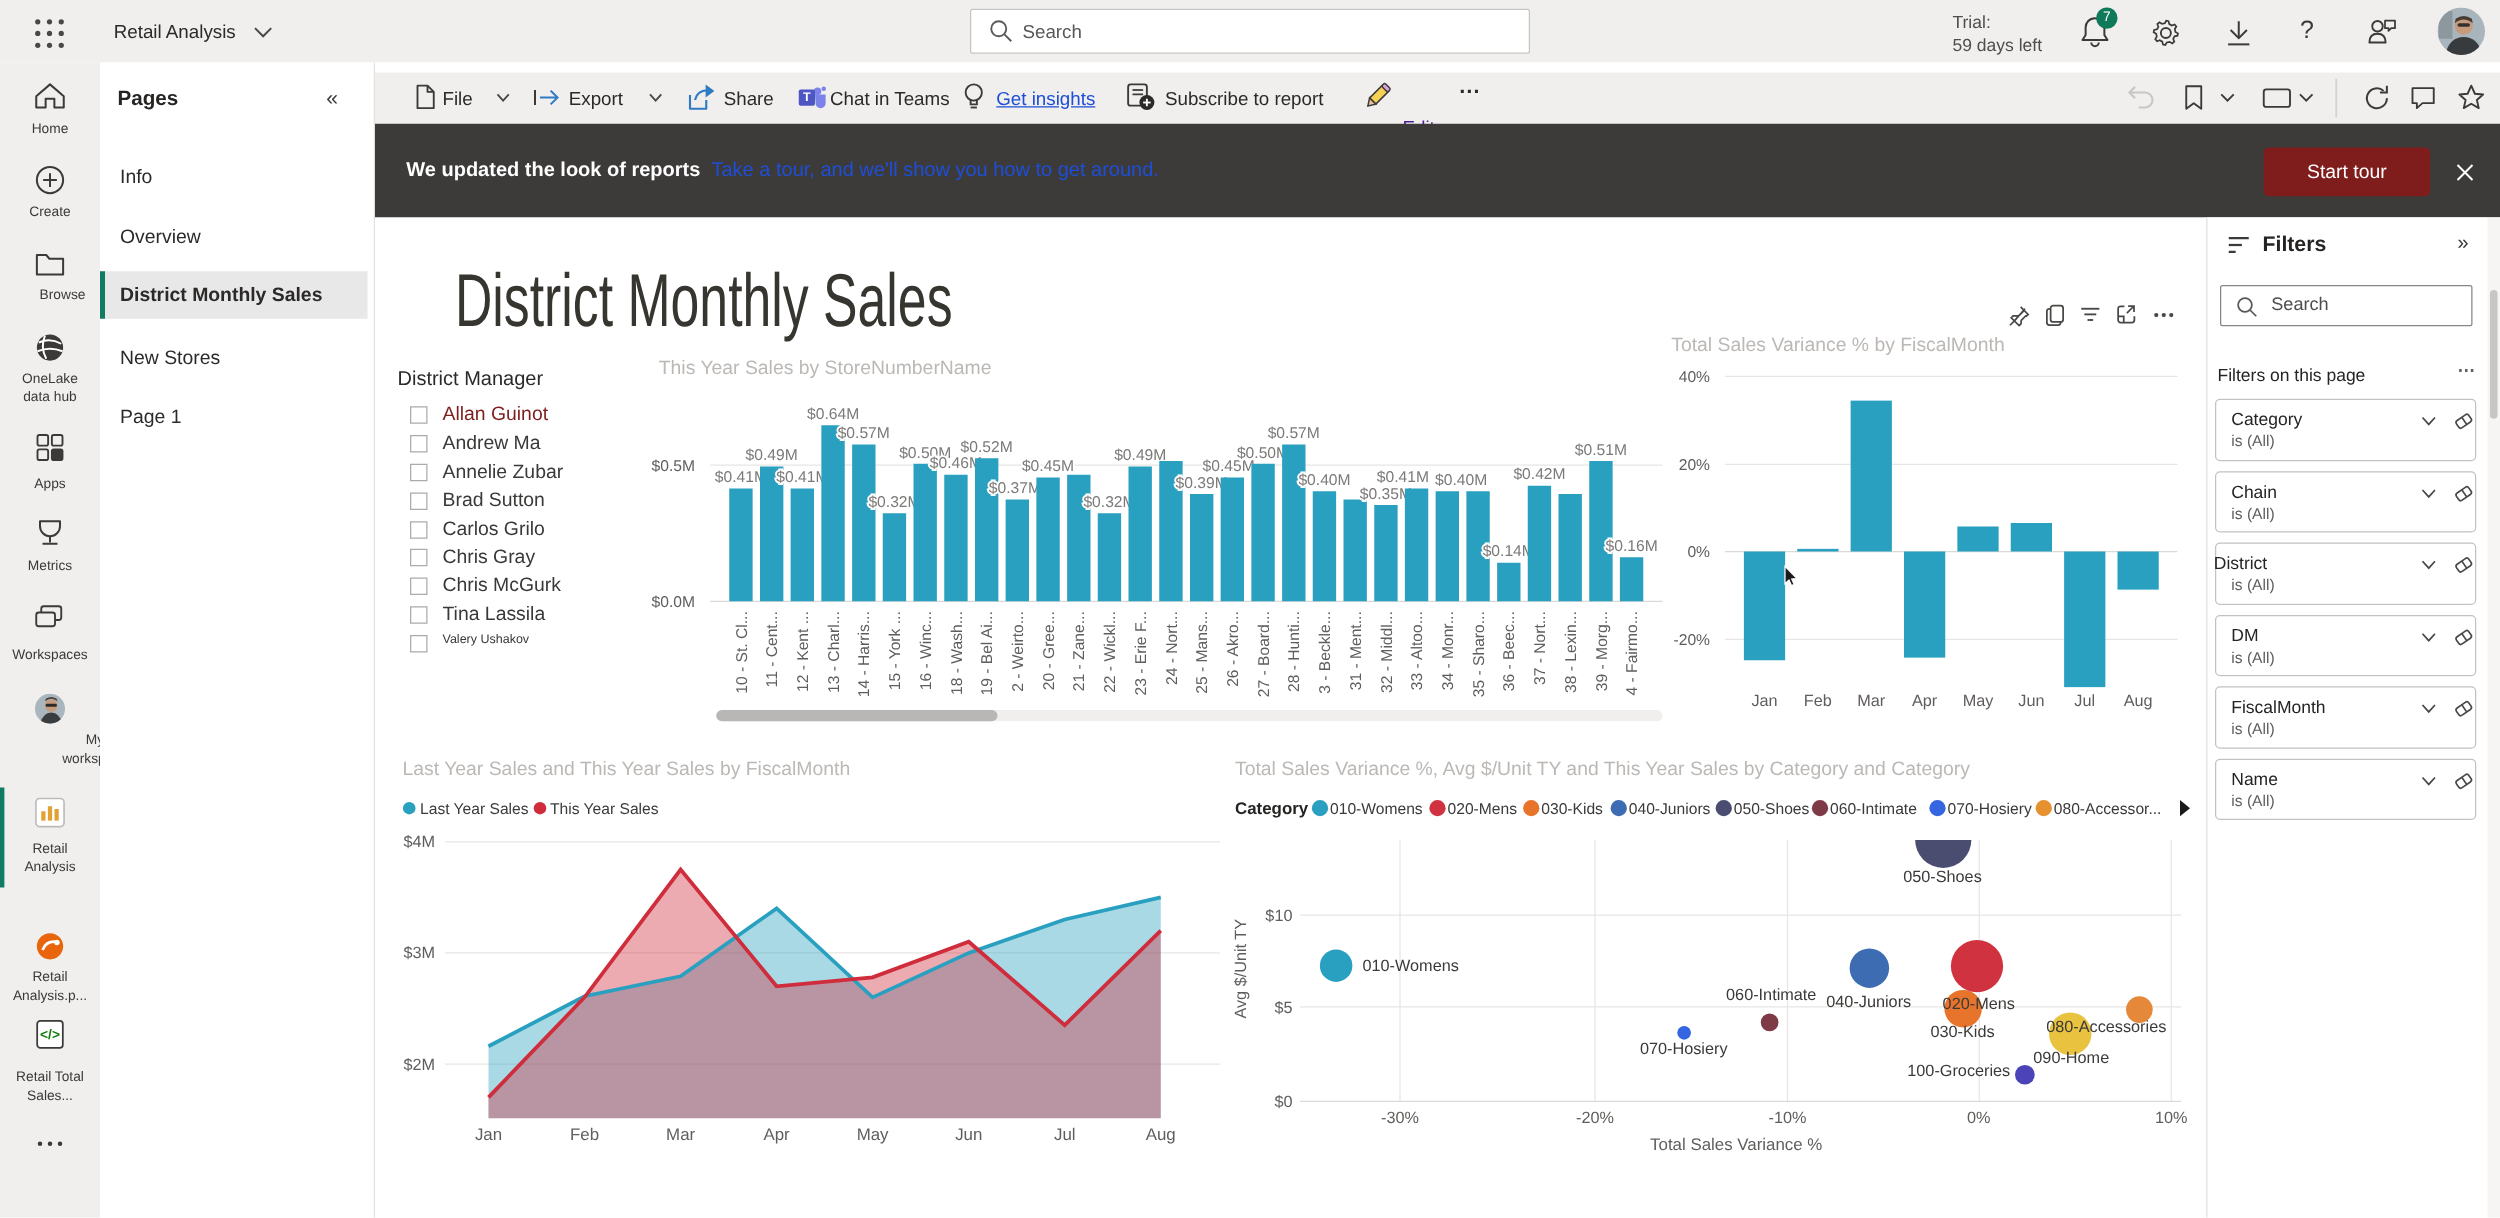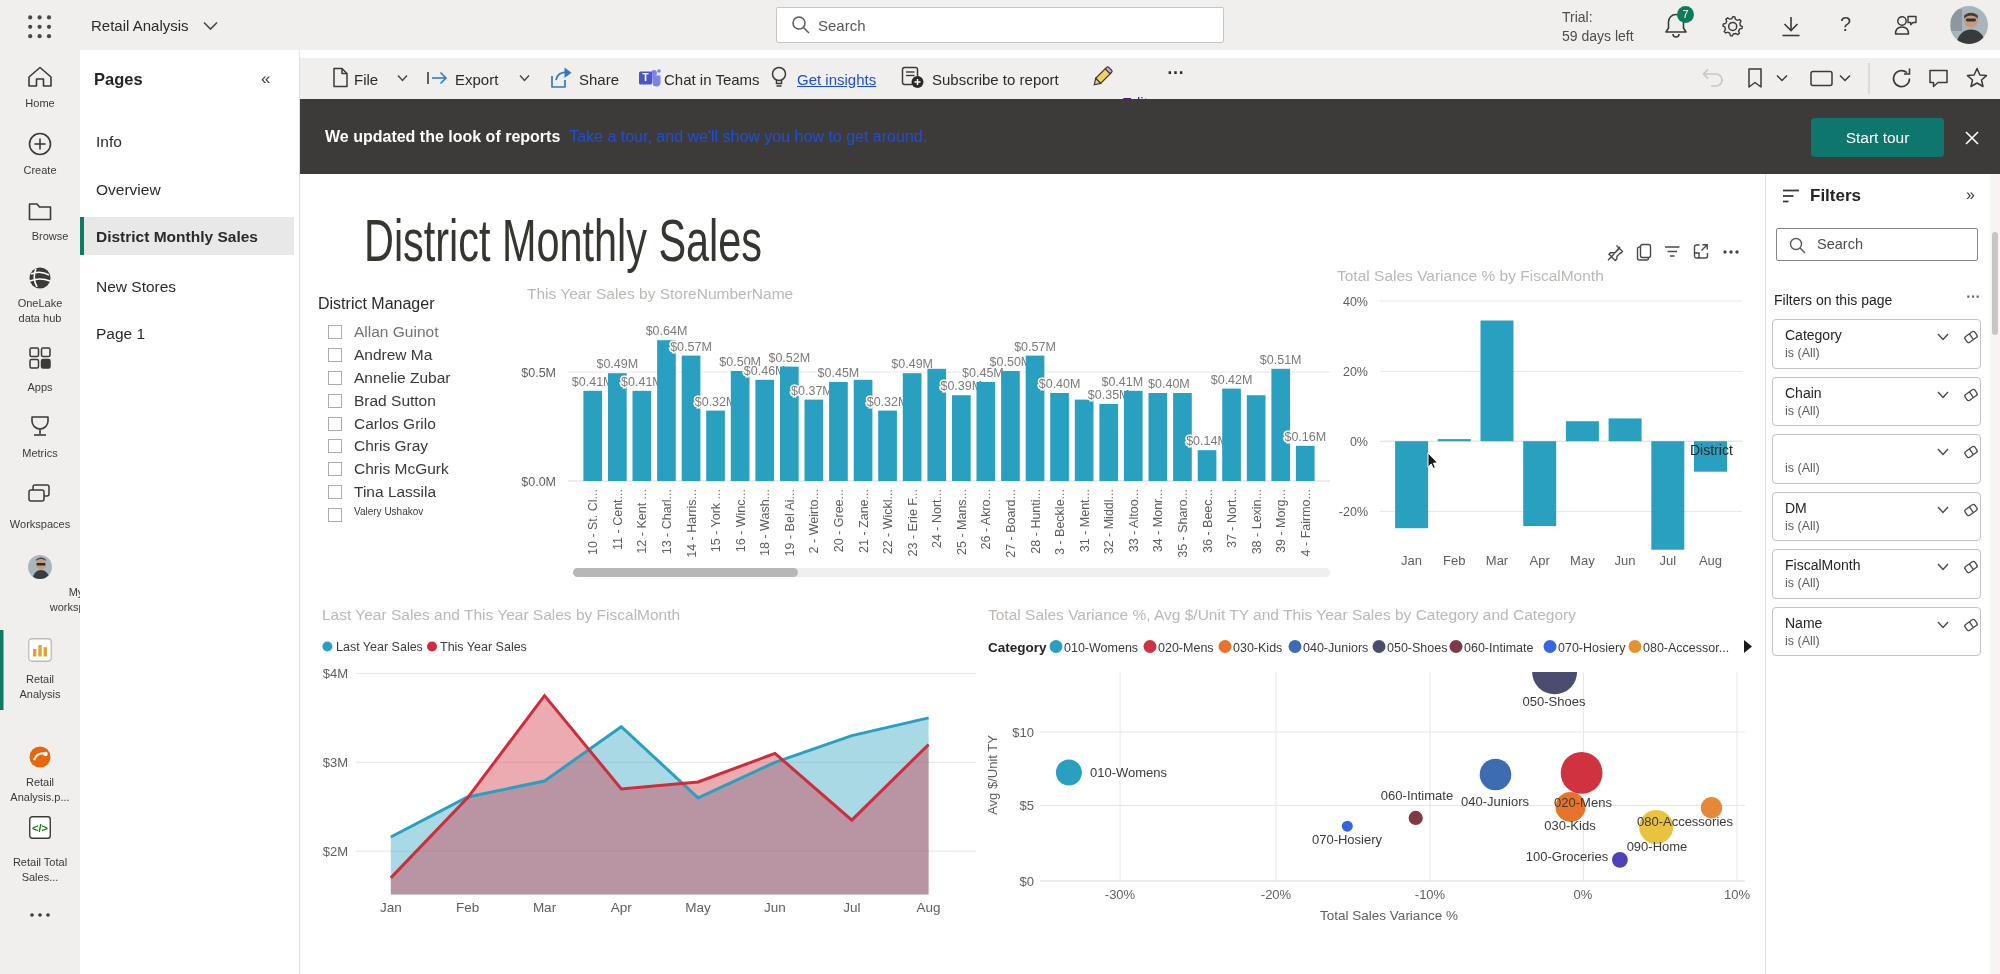--- a/index.html
+++ b/index.html
@@ -225,21 +225,21 @@
 
 <path d="M209.5 12.5 a8 8 0 1 1 -2.6 -5.8" fill="none" stroke="#3b3a39" stroke-width="1.6"></path>
 <polyline points="209.5,2.5 209.5,8 204,8" fill="none" stroke="#3b3a39" stroke-width="1.6"></polyline>
 
 <path d="M230 4.5 h17 v12 h-9 l-4.5 4 v-4 h-3.5 Z" fill="none" stroke="#3b3a39" stroke-width="1.5" stroke-linejoin="round"></path>
 
 <path d="M277 2.5 L279.9 9 L286.5 9.6 L281.5 14 L283 20.5 L277 17 L271 20.5 L272.5 14 L267.5 9.6 L274.1 9 Z" fill="none" stroke="#3b3a39" stroke-width="1.5" stroke-linejoin="round"></path>
 </svg>
 <div class="abs" style="left:300px;top:99px;width:1700px;height:75px;background:#3d3b3a;"></div>
 <div class="abs" style="left:325px;top:128px;font-size:16px;color:#fff;"><b>We updated the look of reports</b><span style="color:#1d4ed8;">&nbsp;&nbsp;Take a tour, and we'll show you how to get around.</span></div>
-<div class="abs" style="left:1811px;top:118px;width:133px;height:39px;background:#0f766e;border-radius:4px;color:#fff;font-size:15.5px;text-align:center;line-height:39px;">Start tour</div>
+<div class="abs" style="left:1811px;top:118px;width:133px;height:39px;background:#7f1d1d;border-radius:4px;color:#fff;font-size:15.5px;text-align:center;line-height:39px;">Start tour</div>
 <svg style="left:1964px;top:130px;" width="18" height="18">
     <path d="M2 2 L14 14 M14 2 L2 14" stroke="#fff" stroke-width="1.6"></path>
   </svg>
 <div class="abs" style="left:300px;top:174px;width:1700px;height:800px;background:#fff;"></div>
 <div class="abs" style="left:364px;top:206px;font-size:60px;font-weight:300;color:#37352f;transform:scaleX(0.69);transform-origin:left top;white-space:nowrap;">District Monthly Sales</div>
 <svg style="left:1600px;top:240px;" width="160" height="26">
 
 <g transform="translate(8,4)" fill="none" stroke="#4a4846" stroke-width="1.4">
 <path d="M8.5 1.5 L14.5 7.5 L13 9 L12.5 8.8 L9 12.3 L8.8 15 L7.3 16.5 L3.5 12.7 L0 16.2 M3.5 12.7 L1 10.2 L2.5 8.7 L7.2 8.5 L10.7 5 L10.5 4.5 L12 3 Z"></path>
 </g>
@@ -262,21 +262,21 @@
 </g>
 
 <g fill="#4a4846">
       <circle cx="125" cy="12" r="1.7"></circle>
       <circle cx="131" cy="12" r="1.7"></circle>
       <circle cx="137" cy="12" r="1.7"></circle>
     </g>
 </svg>
 <div class="abs" style="left:318px;top:295px;font-size:16px;color:#2b2a29;">District Manager</div>
 <div class="abs" style="left:328px;top:325.4px;width:14px;height:14px;border:1px solid #adaba9;background:#fff;"></div>
-<div class="abs" style="left:354px;top:323.4px;font-size:15.5px;color:#737373;text-align:center;">Allan Guinot</div>
+<div class="abs" style="left:354px;top:323.4px;font-size:15.5px;color:#7f1d1d;text-align:center;">Allan Guinot</div>
 <div class="abs" style="left:328px;top:348.2px;width:14px;height:14px;border:1px solid #adaba9;background:#fff;"></div>
 <div class="abs" style="left:354px;top:346.2px;font-size:15.5px;color:#3a3938;">Andrew Ma</div>
 <div class="abs" style="left:328px;top:371.0px;width:14px;height:14px;border:1px solid #adaba9;background:#fff;"></div>
 <div class="abs" style="left:354px;top:369.0px;font-size:15.5px;color:#3a3938;">Annelie Zubar</div>
 <div class="abs" style="left:328px;top:393.8px;width:14px;height:14px;border:1px solid #adaba9;background:#fff;"></div>
 <div class="abs" style="left:354px;top:391.8px;font-size:15.5px;color:#3a3938;">Brad Sutton</div>
 <div class="abs" style="left:328px;top:416.6px;width:14px;height:14px;border:1px solid #adaba9;background:#fff;"></div>
 <div class="abs" style="left:354px;top:414.6px;font-size:15.5px;color:#3a3938;">Carlos Grilo</div>
 <div class="abs" style="left:328px;top:439.4px;width:14px;height:14px;border:1px solid #adaba9;background:#fff;"></div>
 <div class="abs" style="left:354px;top:437.4px;font-size:15.5px;color:#3a3938;">Chris Gray</div>
@@ -533,21 +533,21 @@
 <svg style="left:1936px;top:387.5px;" width="16" height="14">
     <polyline points="2,4 7,9.5 12,4" fill="none" stroke="#4a4846" stroke-width="1.4"></polyline>
   </svg>
 <svg style="left:1962px;top:385.5px;" width="18" height="18">
 <g transform="rotate(-35 9 9)">
       <rect x="3" y="5.5" width="12" height="7" rx="2" fill="none" stroke="#4a4846" stroke-width="1.3"></rect>
       <line x1="9.5" y1="5.5" x2="9.5" y2="12.5" stroke="#4a4846" stroke-width="1.3"></line>
     </g>
 </svg>
 <div class="abs" style="left:1772px;top:434.0px;width:209px;height:49.5px;background:#fff;border:1px solid #c4c2c0;border-radius:4px;"></div>
-<div class="abs" style="left:1690px;top:442.0px;font-size:14px;color:#252423;">District</div>
+<div class="abs" style="left:1771px;top:442.0px;font-size:14px;color:#252423;">District</div>
 <div class="abs" style="left:1785px;top:461.0px;font-size:12.5px;color:#605e5c;">is (All)</div>
 <svg style="left:1936px;top:445.0px;" width="16" height="14">
     <polyline points="2,4 7,9.5 12,4" fill="none" stroke="#4a4846" stroke-width="1.4"></polyline>
   </svg>
 <svg style="left:1962px;top:443.0px;" width="18" height="18">
 <g transform="rotate(-35 9 9)">
       <rect x="3" y="5.5" width="12" height="7" rx="2" fill="none" stroke="#4a4846" stroke-width="1.3"></rect>
       <line x1="9.5" y1="5.5" x2="9.5" y2="12.5" stroke="#4a4846" stroke-width="1.3"></line>
     </g>
 </svg>

